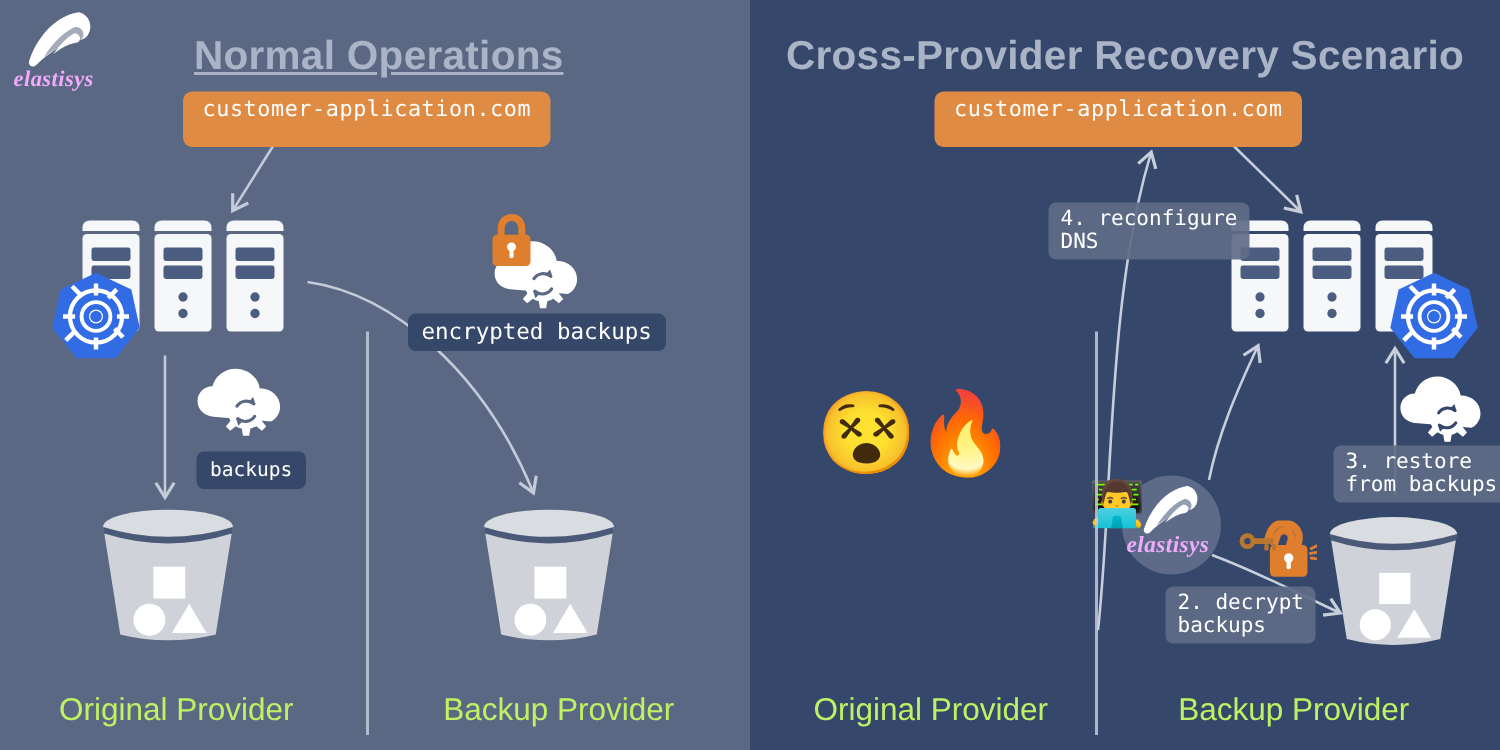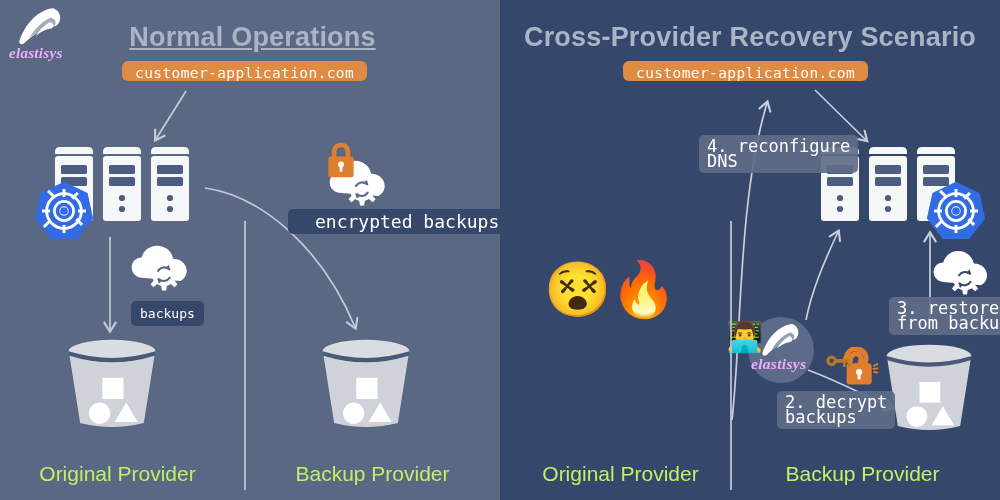--- a/index.html
+++ b/index.html
@@ -18,45 +18,45 @@
     position:absolute; text-align:center;
     font-weight:bold; color:#aab4c6;
     letter-spacing:.2px;
     white-space:nowrap;
   }
   #title-left  { left:110px; width:285px; top:22px; font-size:27px;text-decoration:underline; }
   #title-right { left:505px; width:490px; top:22px; font-size:27px; }
 
   
   .domain-pill {
-    position:absolute; height:20px; line-height:25px;
+    position:absolute; height:37px; line-height:25px;
     background:#e08b44; color:#ffffff;
     border-radius:6px;
     font-family:"DejaVu Sans Mono","Liberation Mono",monospace;
     font-size:14.5px; letter-spacing:.4px;
     text-align:center; white-space:nowrap;
     padding:0 13px;
   }
   #domain-left  { left:122px; top:61px; }
   #domain-right { left:623px; top:61px; }
 
   
   .code-label {
     position:absolute;
     background:#36486a;
     color:#ffffff;
     border-radius:5px;
     font-family:"DejaVu Sans Mono","Liberation Mono",monospace;
-    font-size:17px; line-height:15px;
+    font-size:14px; line-height:15px;
     padding:4px 8px;
     white-space:pre;
   }
   .code-label.lighter { background:#56648180; background:rgba(95,109,136,.92); }
 
-  #lbl-encrypted { left:288px; top:209px; font-size:18px; padding:5px 27px; }
+  #lbl-encrypted { left:272px; top:209px; font-size:15px; padding:5px 9px; }
   #lbl-backups   { left:131px; top:301px; font-size:13px; padding:5px 9px; }
 
   #lbl-dns       { left:699px; top:135px; }
   #lbl-create    { left:777px; top:256px; }
   #lbl-restore   { left:889px; top:297px; }
   #lbl-decrypt   { left:777px; top:391px; }
 
   
   .provider-caption {
     position:absolute; color:#bef264;

